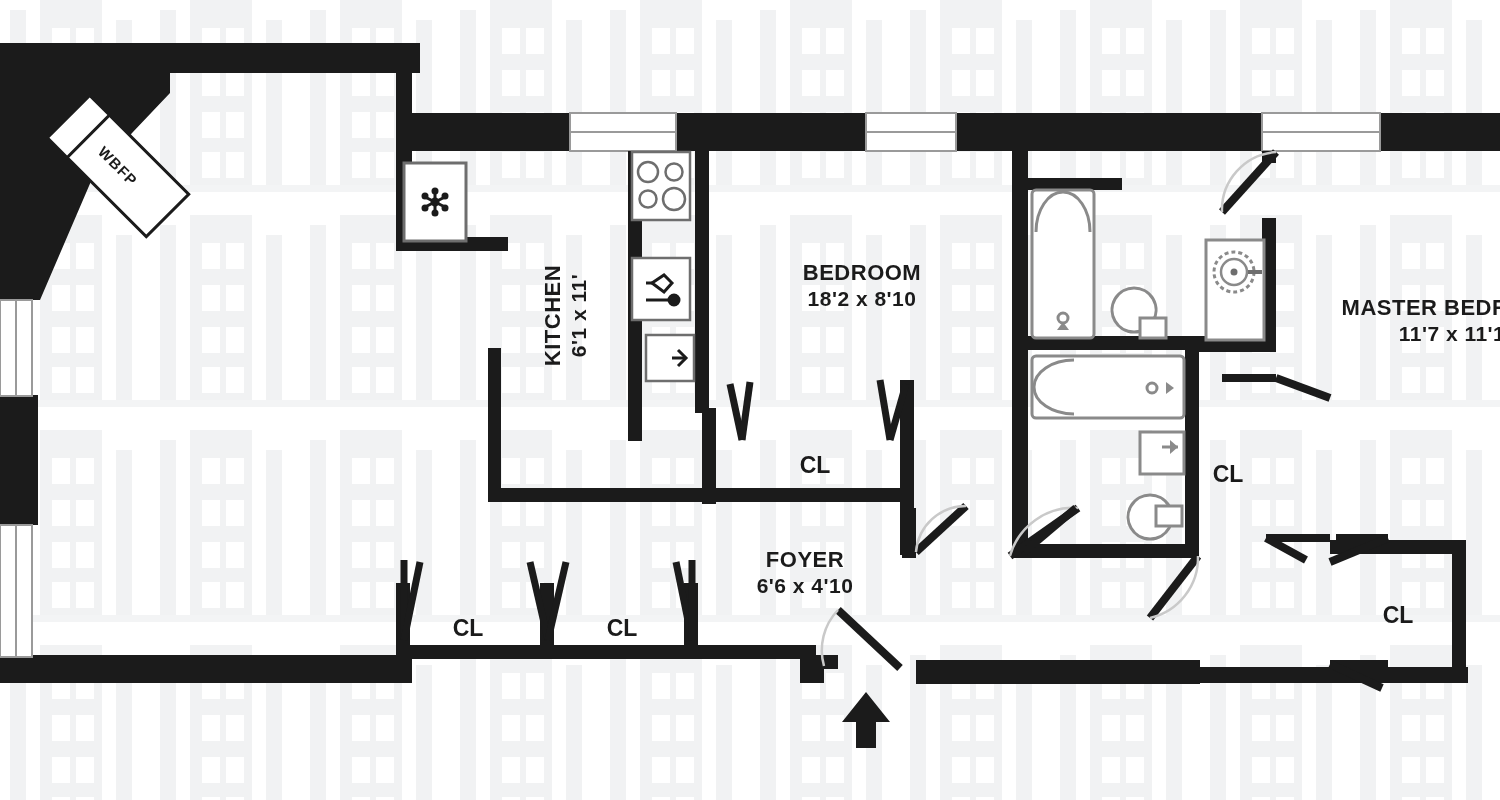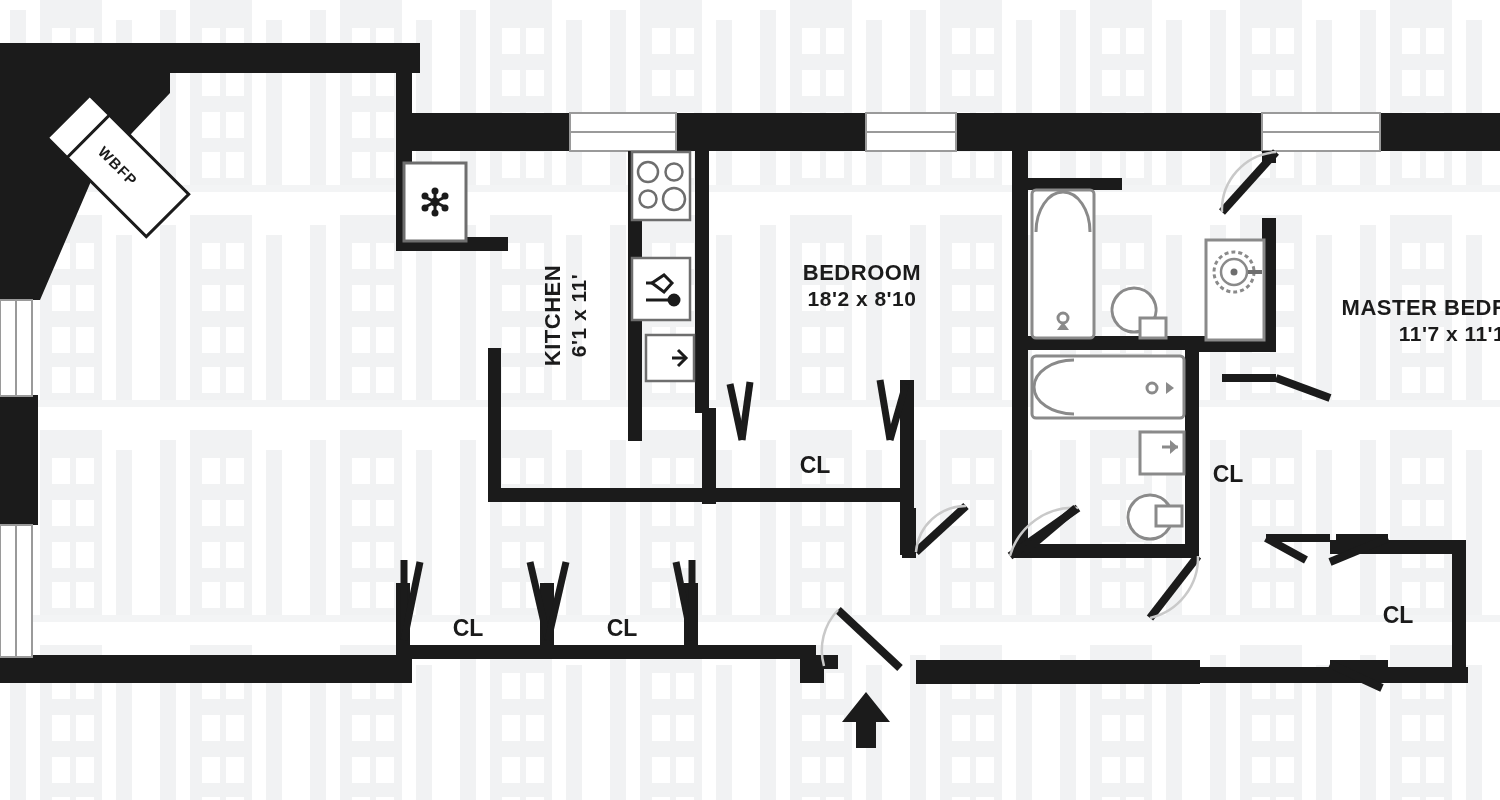--- a/index.html
+++ b/index.html
@@ -313,20 +313,24 @@
   <div class="lbl" style="left:862px;top:285px;transform:translate(-50%,-50%);">
     <span class="nm">BEDROOM</span>
     <span class="dim">18'2 x 8'10</span>
   </div>
 
   <div class="lbl" style="left:1452px;top:320px;transform:translate(-50%,-50%);">
     <span class="nm">MASTER BEDROOM</span>
     <span class="dim">11'7 x 11'1</span>
   </div>
 
+  <div class="lbl" style="left:805px;top:572px;transform:translate(-50%,-50%);">
+    <span class="nm">FOYER</span>
+    <span class="dim">6'6 x 4'10</span>
+  </div>
 
   <div class="cl" style="left:468px;top:628px;transform:translate(-50%,-50%);">CL</div>
   <div class="cl" style="left:622px;top:628px;transform:translate(-50%,-50%);">CL</div>
   <div class="cl" style="left:815px;top:465px;transform:translate(-50%,-50%);">CL</div>
   <div class="cl" style="left:1228px;top:474px;transform:translate(-50%,-50%);">CL</div>
   <div class="cl" style="left:1398px;top:615px;transform:translate(-50%,-50%);">CL</div>
 
   <div style="position:absolute;left:118px;top:166px;transform:translate(-50%,-50%) rotate(45deg);
               font-size:15px;font-weight:bold;color:#1b1b1b;letter-spacing:1px;
               font-family:'Liberation Sans',sans-serif;">WBFP</div>

